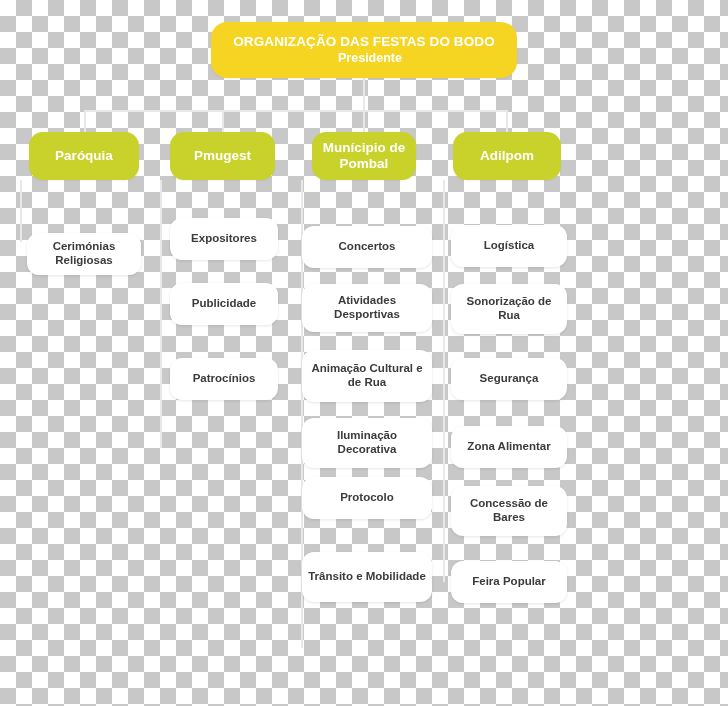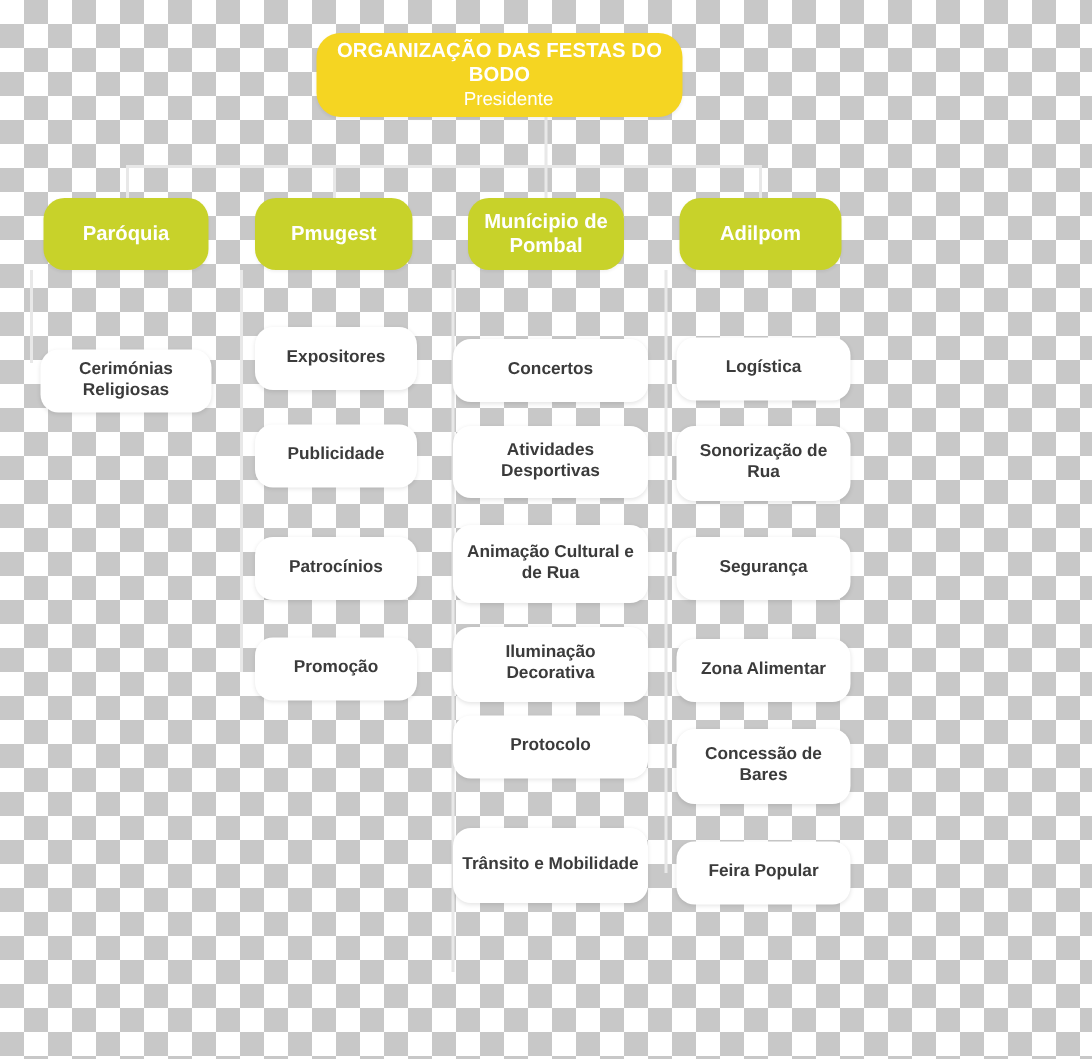--- a/index.html
+++ b/index.html
@@ -44,21 +44,21 @@
   .root {
     background: #f5d522;
     border-radius: 16px;
     color: #ffffff;
     font-weight: bold;
     font-size: 13px;
     flex-direction: column;
     box-shadow: 0 1px 2px rgba(0,0,0,0.06);
   }
   .root .root-title { font-size: 13.5px; letter-spacing: 0.1px; }
-  .root .root-sub { font-size: 12.5px; font-weight: normal; margin-top: 1px; padding-left: 12px; }
+  .root .root-sub { font-size: 12.5px; font-weight: bold; margin-top: 1px; padding-left: 12px; }
 
   
   .group {
     background: #c8d22a;
     border-radius: 14px;
     color: #ffffff;
     font-weight: bold;
     font-size: 13.5px;
     box-shadow: 0 1px 2px rgba(0,0,0,0.05);
   }
@@ -84,21 +84,21 @@
   <div class="line" style="left:84px; top:110px; width:2px; height:22px;"></div>
   <div class="line" style="left:222px; top:110px; width:2px; height:22px;"></div>
   <div class="line" style="left:363px; top:110px; width:2px; height:22px;"></div>
   <div class="line" style="left:506px; top:110px; width:2px; height:22px;"></div>
 
   <div class="line" style="left:20px; top:180px; width:2px; height:62px;"></div>
   <div class="line" style="left:160px; top:180px; width:2px; height:268px;"></div>
   <div class="line" style="left:301px; top:180px; width:2px; height:468px;"></div>
   <div class="line" style="left:443px; top:180px; width:2px; height:402px;"></div>
 
-  <div class="node root" style="left:211px; top:22px; width:244px; height:56px;">
+  <div class="node root" style="left:211px; top:22px; width:306px; height:56px;">
     <div class="root-title">ORGANIZAÇÃO DAS FESTAS DO BODO</div>
     <div class="root-sub">Presidente</div>
   </div>
 
   <div class="node group" style="left:29px; top:132px; width:110px; height:48px;">
     <span>Paróquia</span>
   </div>
   <div class="node group" style="left:170px; top:132px; width:105px; height:48px;">
     <span>Pmugest</span>
   </div>
@@ -114,23 +114,20 @@
   </div>
 
   <div class="node leaf" style="left:170px; top:218px; width:108px; height:42px;">
     <span>Expositores</span>
   </div>
   <div class="node leaf" style="left:170px; top:283px; width:108px; height:42px;">
     <span>Publicidade</span>
   </div>
   <div class="node leaf" style="left:170px; top:358px; width:108px; height:42px;">
     <span>Patrocínios</span>
-  </div>
-  <div class="node leaf" style="left:170px; top:425px; width:108px; height:42px;">
-    <span>Promoção</span>
   </div>
 
   <div class="node leaf" style="left:302px; top:226px; width:130px; height:42px;">
     <span>Concertos</span>
   </div>
   <div class="node leaf" style="left:302px; top:284px; width:130px; height:48px;">
     <span>Atividades Desportivas</span>
   </div>
   <div class="node leaf" style="left:302px; top:350px; width:130px; height:52px;">
     <span>Animação Cultural e de Rua</span>

